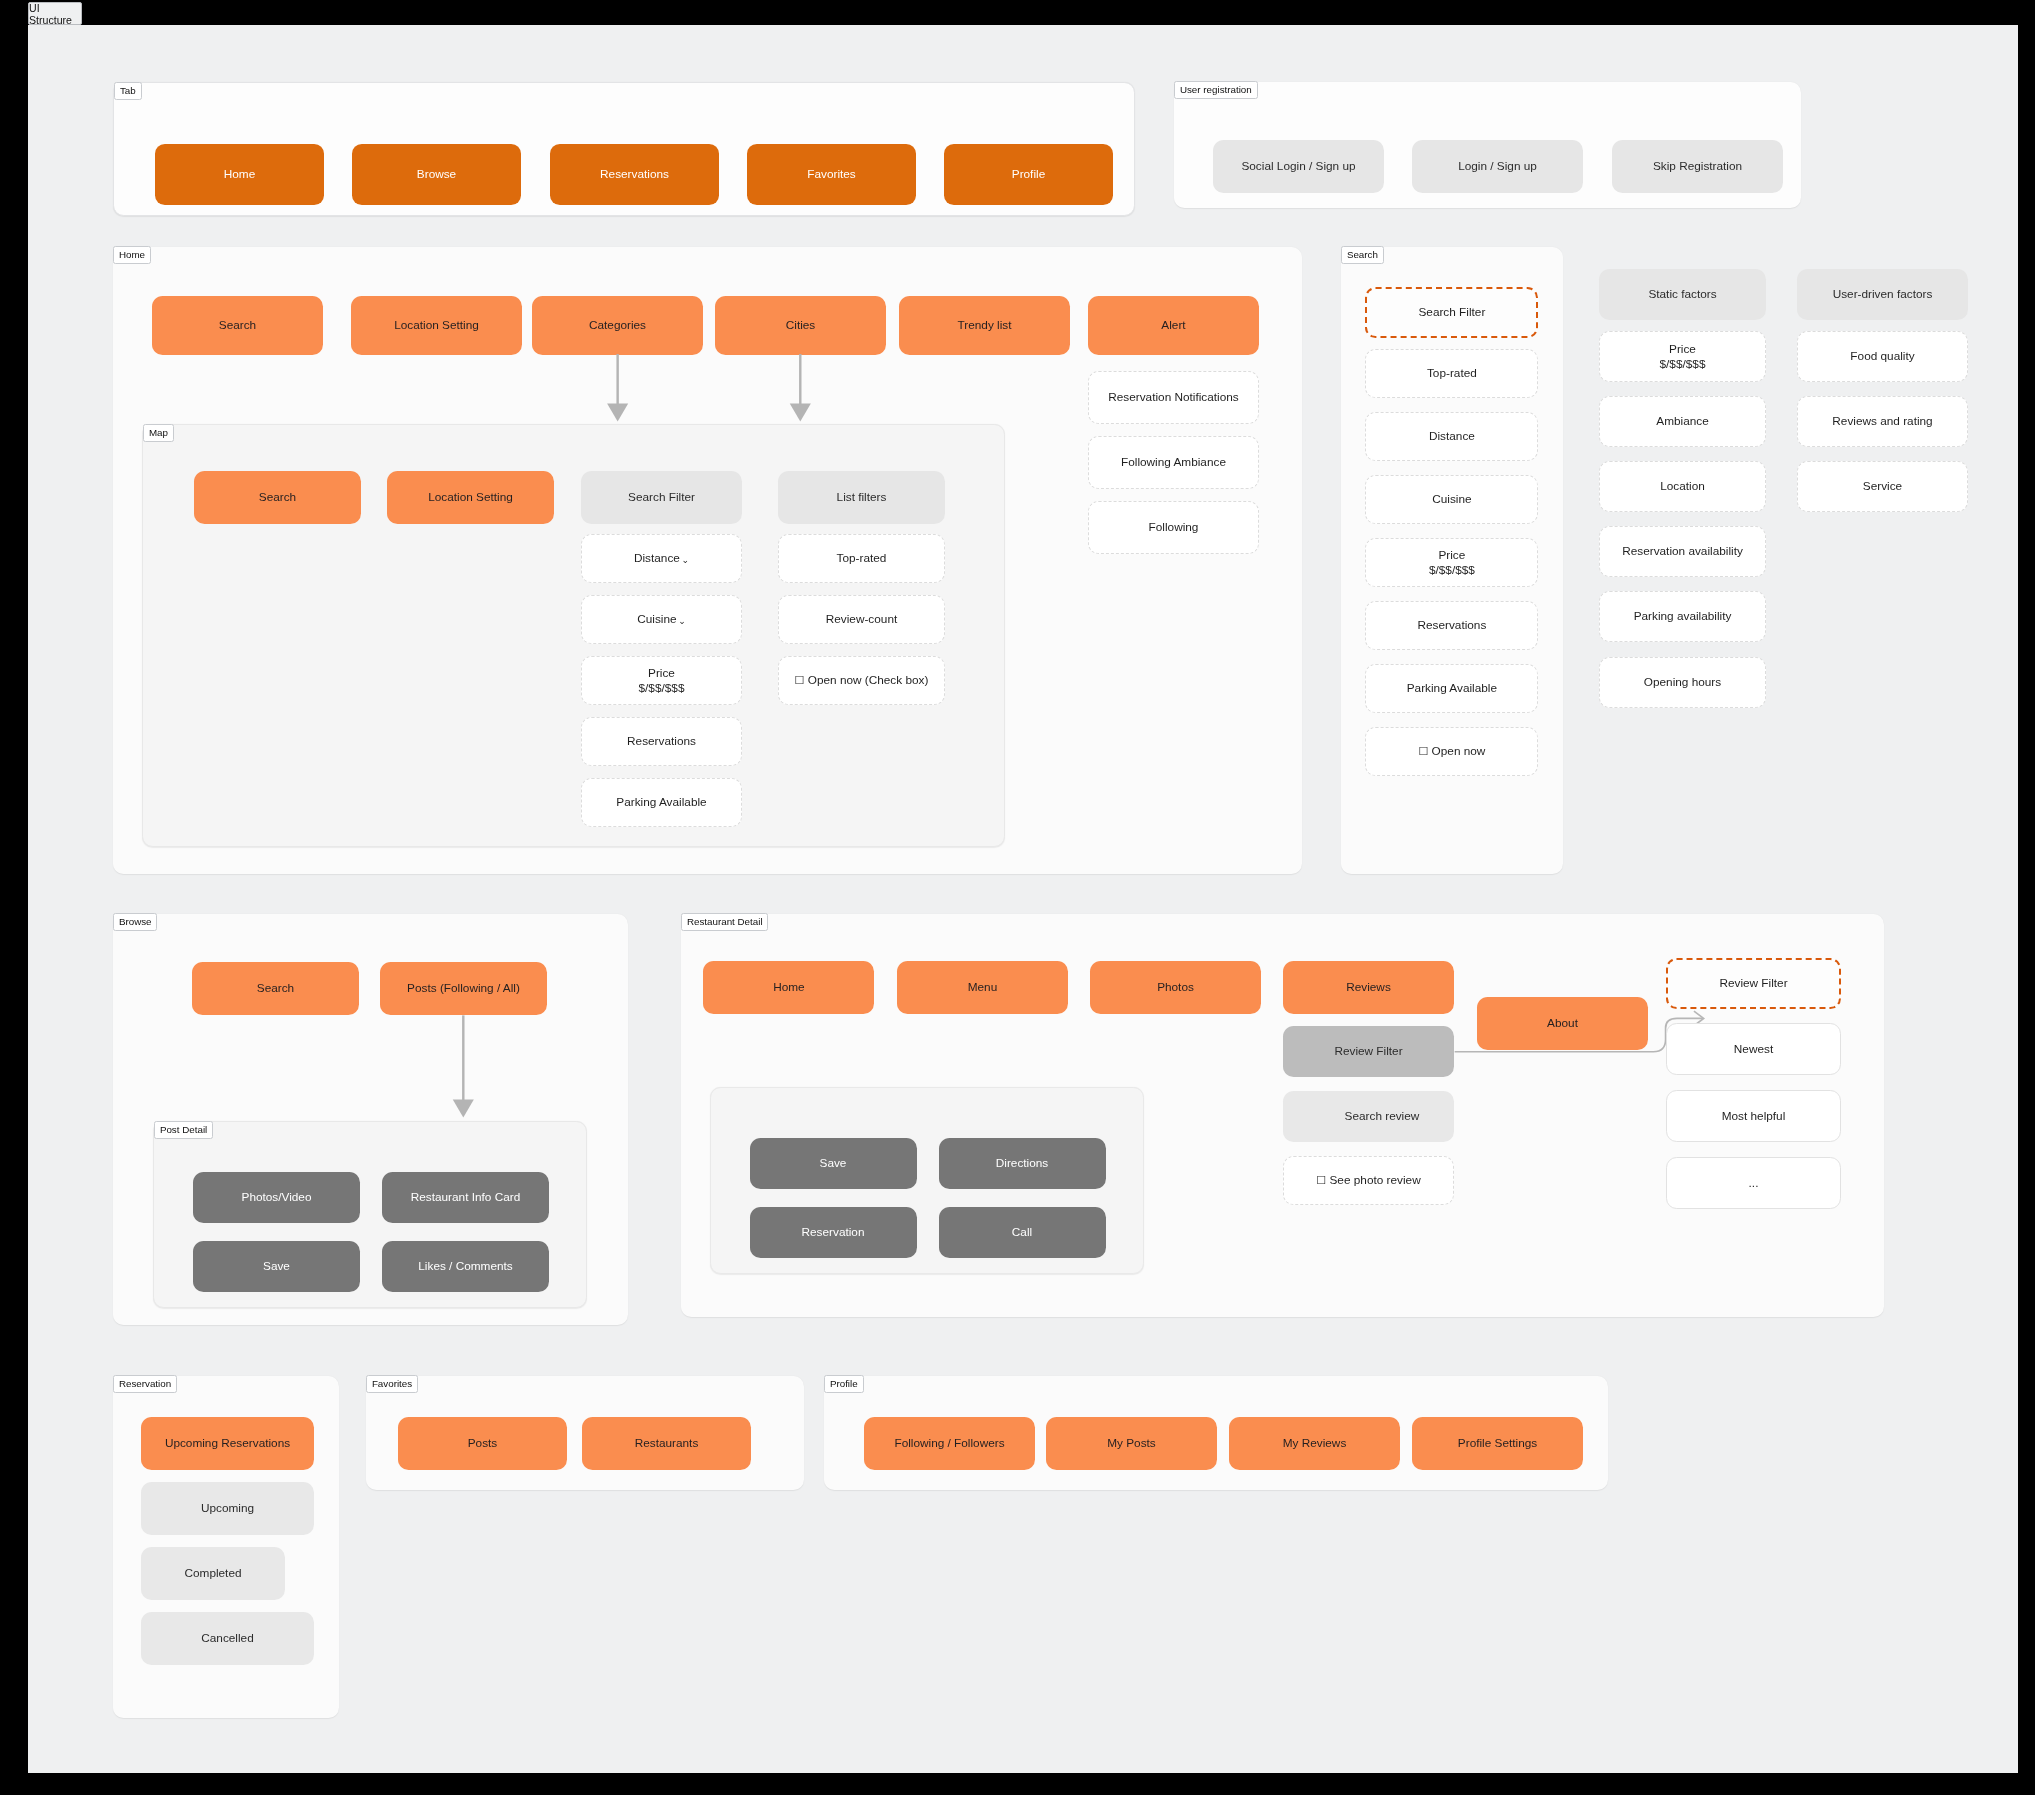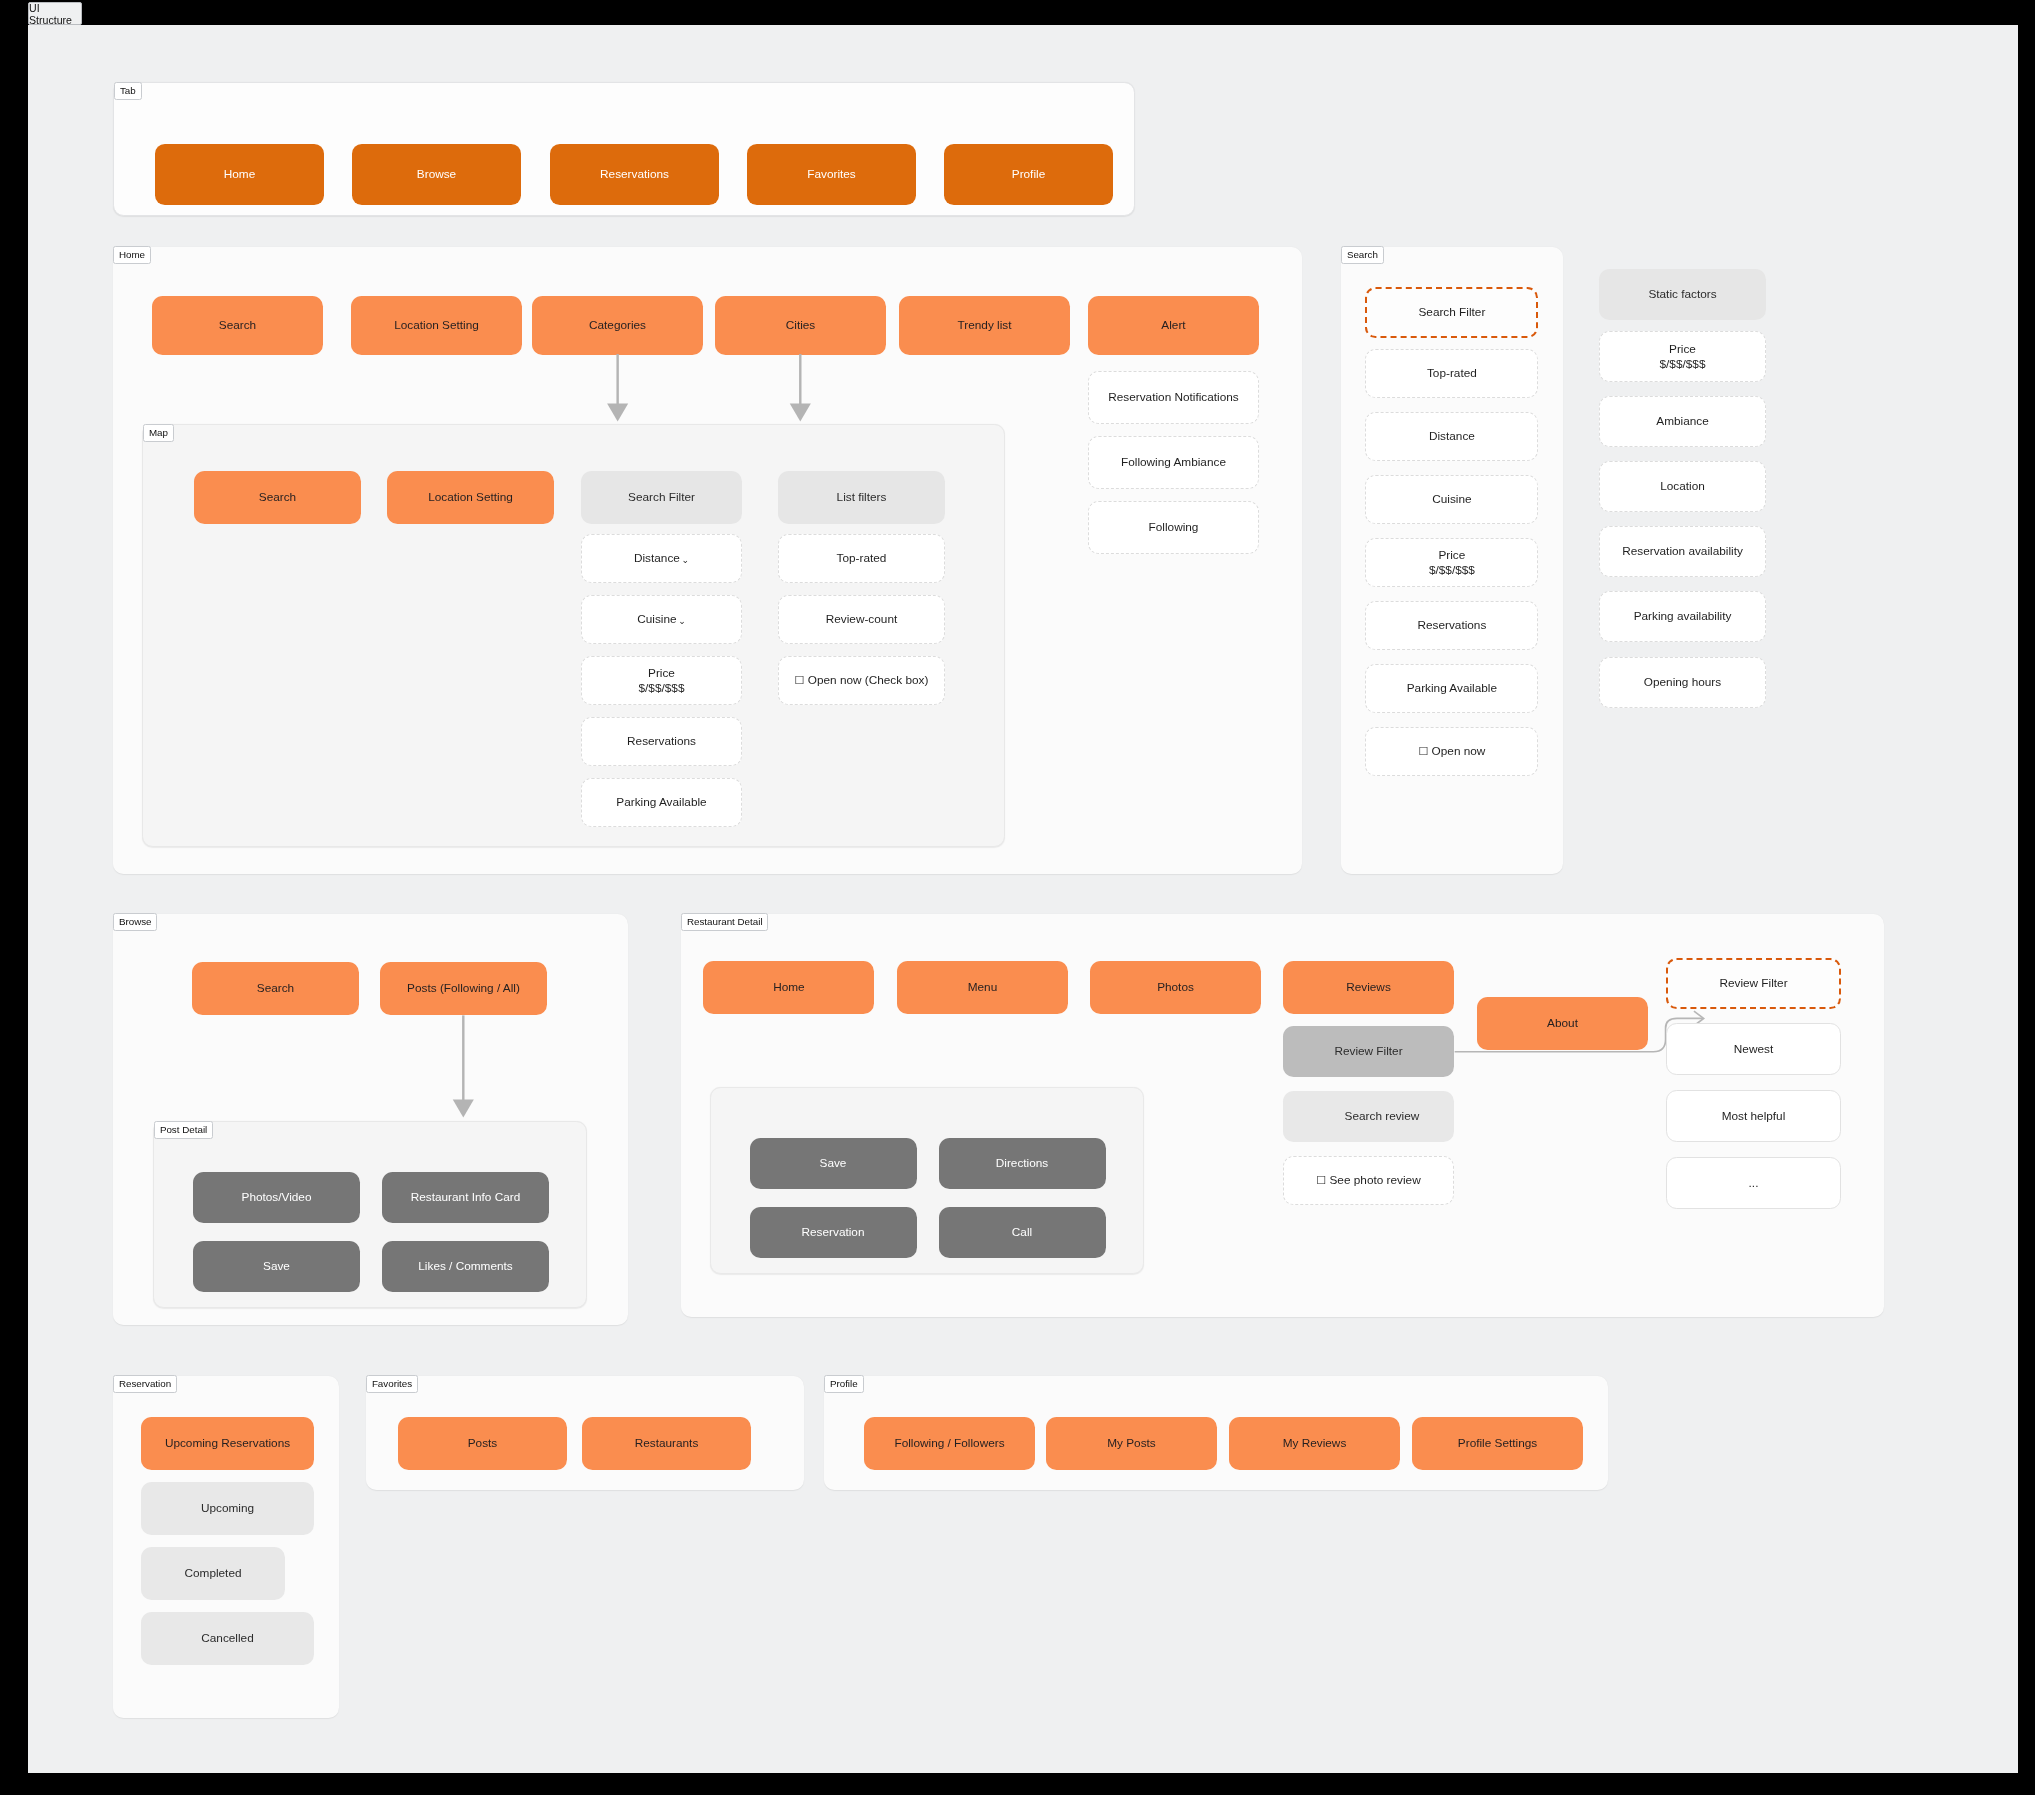--- a/index.html
+++ b/index.html
@@ -179,20 +179,32 @@
         <span>Reservations</span>
       </div>
       <div class="node orange-dark" style="left:633px; top:61px; width:169px; height:61px;">
         <span>Favorites</span>
       </div>
       <div class="node orange-dark" style="left:830px; top:61px; width:169px; height:61px;">
         <span>Profile</span>
       </div>
     </div>
 
+    <div class="panel" style="left:1146px; top:57px; width:627px; height:126px; background:#fdfdfd;">
+      <div class="panel-label">User registration</div>
+      <div class="node chip-gray" style="left:39px; top:58px; width:171px; height:53px; background:#e6e6e6;">
+        <span>Social Login / Sign up</span>
+      </div>
+      <div class="node chip-gray" style="left:238px; top:58px; width:171px; height:53px; background:#e6e6e6;">
+        <span>Login / Sign up</span>
+      </div>
+      <div class="node chip-gray" style="left:438px; top:58px; width:171px; height:53px; background:#e6e6e6;">
+        <span>Skip Registration</span>
+      </div>
+    </div>
 
     <div class="panel" style="left:85px; top:222px; width:1189px; height:627px;">
       <div class="panel-label">Home</div>
 
       <div class="node orange" style="left:39px; top:49px; width:171px; height:59px;">
         <span>Search</span>
       </div>
       <div class="node orange" style="left:238px; top:49px; width:171px; height:59px;">
         <span>Location Setting</span>
       </div>
@@ -319,20 +331,34 @@
         <span>Reservation availability</span>
       </div>
       <div class="node dashed" style="left:0px; top:322px; width:167px; height:51px;">
         <span>Parking availability</span>
       </div>
       <div class="node dashed" style="left:0px; top:388px; width:167px; height:51px;">
         <span>Opening hours</span>
       </div>
     </div>
 
+    <div style="position:absolute; left:1769px; top:244px; width:171px; height:244px;">
+      <div class="node chip-gray" style="left:0px; top:0px; width:171px; height:51px;">
+        <span>User-driven factors</span>
+      </div>
+      <div class="node dashed" style="left:0px; top:62px; width:171px; height:51px;">
+        <span>Food quality</span>
+      </div>
+      <div class="node dashed" style="left:0px; top:127px; width:171px; height:51px;">
+        <span>Reviews and rating</span>
+      </div>
+      <div class="node dashed" style="left:0px; top:192px; width:171px; height:51px;">
+        <span>Service</span>
+      </div>
+    </div>
 
     <div class="panel" style="left:85px; top:889px; width:515px; height:411px;">
       <div class="panel-label">Browse</div>
 
       <div class="node orange" style="left:79px; top:48px; width:167px; height:53px;">
         <span>Search</span>
       </div>
       <div class="node orange" style="left:267px; top:48px; width:167px; height:53px;">
         <span>Posts (Following / All)</span>
       </div>

